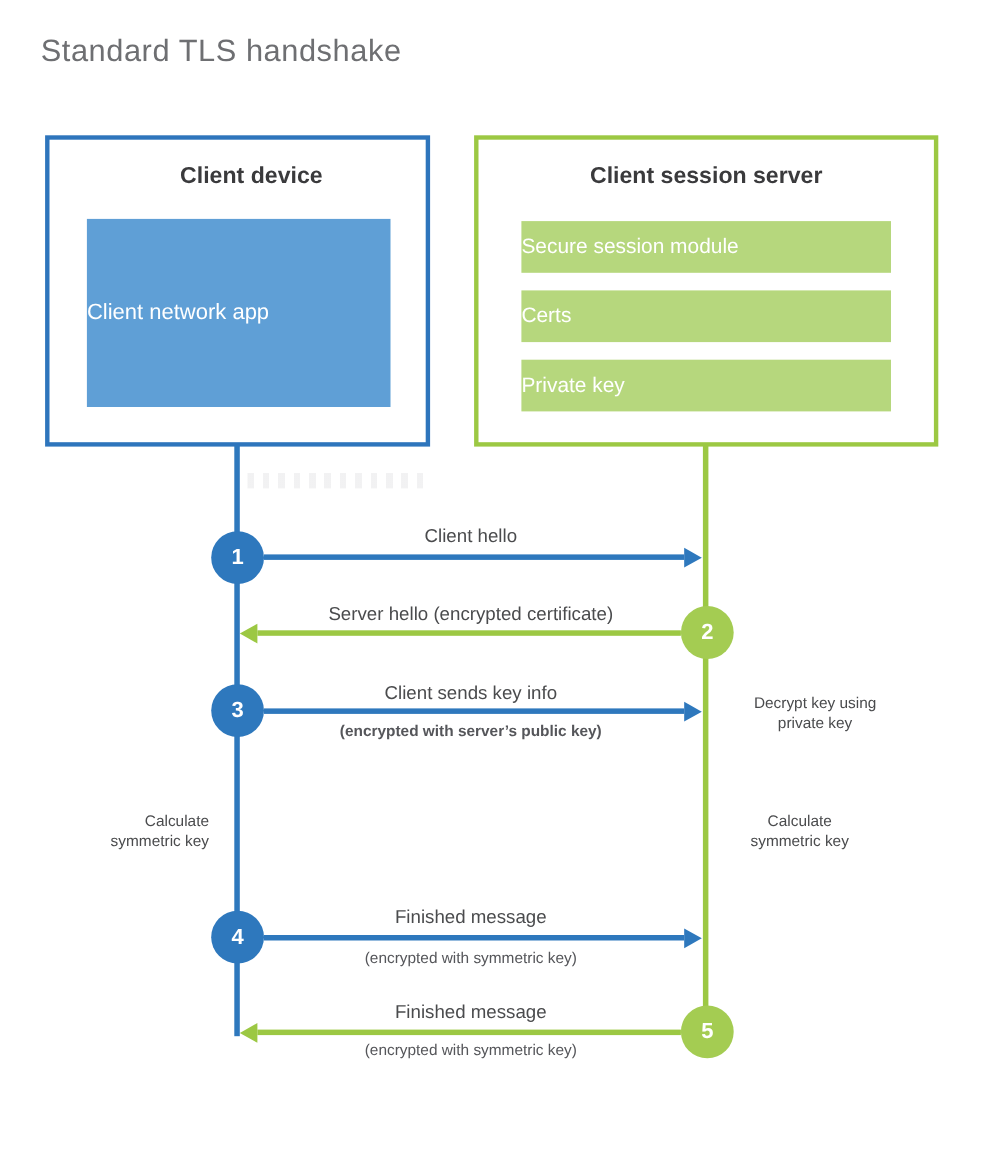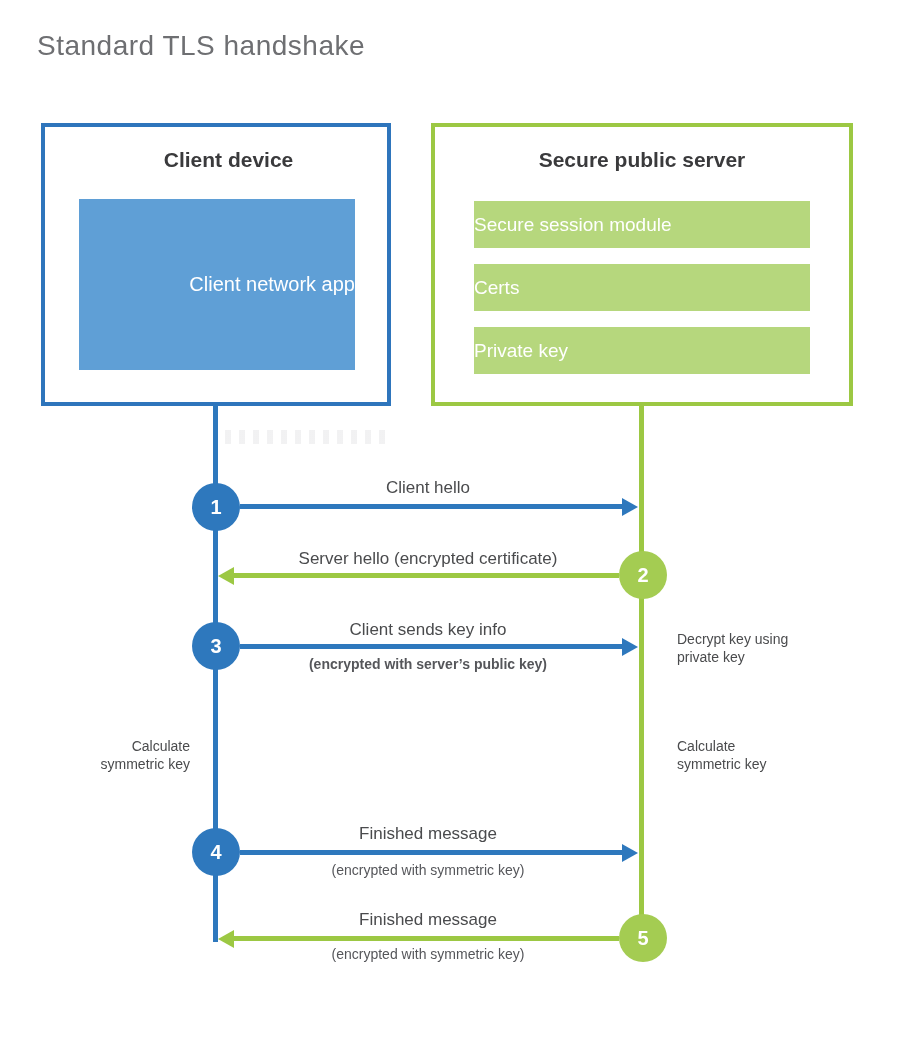--- a/index.html
+++ b/index.html
@@ -8,21 +8,21 @@
 
   .page-title{position:absolute;left:37px;top:30px;font-size:28px;font-weight:300;color:#6e6f72;letter-spacing:.5px;}
 
   
   .entity-box{position:absolute;top:123px;height:283px;box-sizing:border-box;background:#fff;}
   .client-box{left:41px;width:350px;border:4px solid #2e75bc;padding-left:25px;}
   .server-box{left:431px;width:422px;border:4px solid #9cc843;}
   .entity-title{margin-top:21px;text-align:center;font-size:21px;font-weight:700;color:#3a3a3c;}
 
   .client-app{position:absolute;left:34px;top:72px;width:276px;height:171px;background:#5f9fd6;
-    display:flex;align-items:center;justify-content:flex-end;text-align:center;}
+    display:flex;align-items:center;justify-content:flex-start;text-align:center;}
   .client-app span{color:#ffffff;font-size:20px;line-height:1.45;display:block;max-width:180px;}
 
   .server-modules{position:absolute;left:39px;top:74px;width:336px;}
   .server-module{height:47px;margin-bottom:16px;background:#b6d77d;color:#ffffff;
     font-size:19px;text-align:left;line-height:47px;}
 
   
   .lifeline{position:absolute;width:5px;}
   .lifeline-blue{left:213px;top:405px;height:537px;background:#2e78bd;}
   .lifeline-green{left:639px;top:405px;height:513px;background:#9cc843;}
@@ -44,38 +44,38 @@
   .shaft-green{background:#9cc843;}
   .head{position:absolute;width:0;height:0;z-index:3;}
   .head-right{border-top:9px solid transparent;border-bottom:9px solid transparent;border-left:16px solid #2e78bd;}
   .head-left{border-top:9px solid transparent;border-bottom:9px solid transparent;border-right:16px solid #9cc843;}
 
   
   .msg-label{position:absolute;left:178px;width:500px;text-align:center;
     font-size:17px;color:#4a4b4d;z-index:4;}
   .msg-sub{position:absolute;left:178px;width:500px;text-align:center;
     font-size:14px;color:#55565a;z-index:4;}
-  .side-note{position:absolute;font-size:14px;color:#4a4b4d;line-height:1.28;}
+  .side-note{position:absolute;font-size:14px;color:#4a4b4d;line-height:1.28;text-align:center;}
 </style>
 </head>
 <body>
 
 <div id="canvas">
 
   <div class="page-title">Standard TLS handshake</div>
 
   <div class="entity-box client-box">
     <div class="entity-title">Client device</div>
     <div class="client-app">
       <span>Client network app</span>
     </div>
   </div>
 
   <div class="entity-box server-box">
-    <div class="entity-title">Secure public server</div>
+    <div class="entity-title">Client session server</div>
     <div class="server-modules">
       <div class="server-module">Secure session module</div>
       <div class="server-module">Certs</div>
       <div class="server-module">Private key</div>
     </div>
   </div>
 
   <div class="lifeline lifeline-blue"></div>
   <div class="lifeline lifeline-green"></div>
 

